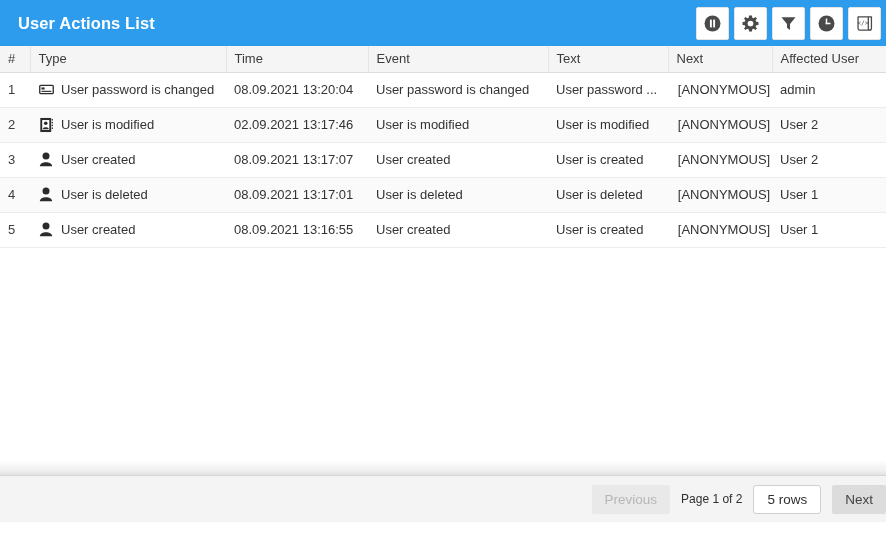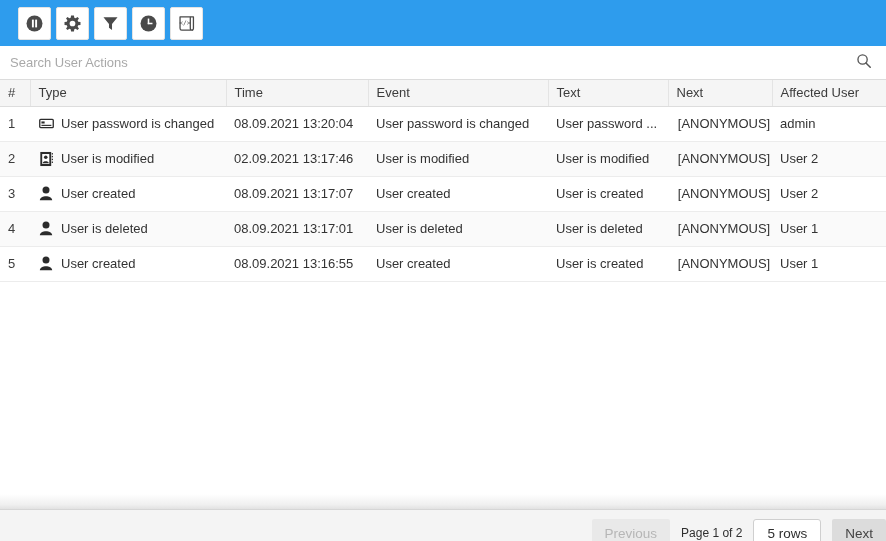--- a/index.html
+++ b/index.html
@@ -203,20 +203,21 @@
     padding: 6px 13px;
     cursor: pointer;
   }
 </style>
 </head>
 <body>
 
 <div class="app">
 
   <div class="titlebar">
+    <div class="title-text">User Actions List</div>
 
     <div class="toolbar">
 
       <div class="tool-btn">
         <span>
           <svg width="19" height="19" viewBox="0 0 20 20">
             <circle cx="10" cy="10" r="8.4" fill="#4a4a4a"></circle>
             <rect x="7.3" y="5.9" width="2.0" height="8.2" fill="#ffffff"></rect>
             <rect x="10.7" y="5.9" width="2.0" height="8.2" fill="#ffffff"></rect>
           </svg>
@@ -258,31 +259,20 @@
             <path d="M3.2 3.0 L14.0 3.0 L14.0 15.0 C14.0 16.4 15.0 17.2 16.2 17.0 L5.0 17.0 C3.9 17.0 3.2 16.2 3.2 15.0 Z" fill="none" stroke="#4a4a4a" stroke-width="1.35" stroke-linejoin="round"></path>
             <path d="M14.0 3.0 L17.3 3.0 L17.3 15.2 C17.3 16.3 16.6 17.0 15.7 17.0" fill="none" stroke="#4a4a4a" stroke-width="1.35" stroke-linejoin="round"></path>
             <text x="8.4" y="11.6" font-family="DejaVu Sans Mono, monospace" font-size="6.6" fill="#4a4a4a" text-anchor="middle">&lt;/&gt;</text>
           </svg>
         </span>
       </div>
 
     </div>
   </div>
 
-  <div class="searchbar">
-    <input class="search-input" type="text" placeholder="Search User Actions" style="">
-    <div class="search-icon-wrap">
-      <span>
-        <svg width="16" height="16" viewBox="0 0 18 18">
-          <circle cx="7.4" cy="7.4" r="5.2" fill="none" stroke="#555555" stroke-width="1.5"></circle>
-          <line x1="11.2" y1="11.2" x2="16.0" y2="16.0" stroke="#555555" stroke-width="1.7" stroke-linecap="round"></line>
-        </svg>
-      </span>
-    </div>
-  </div>
 
   <div class="table-area">
     <table class="grid">
       <thead>
         <tr>
           <th class="c-num">#</th>
           <th class="c-type">Type</th>
           <th class="c-time">Time</th>
           <th class="c-event">Event</th>
           <th class="c-text">Text</th>

